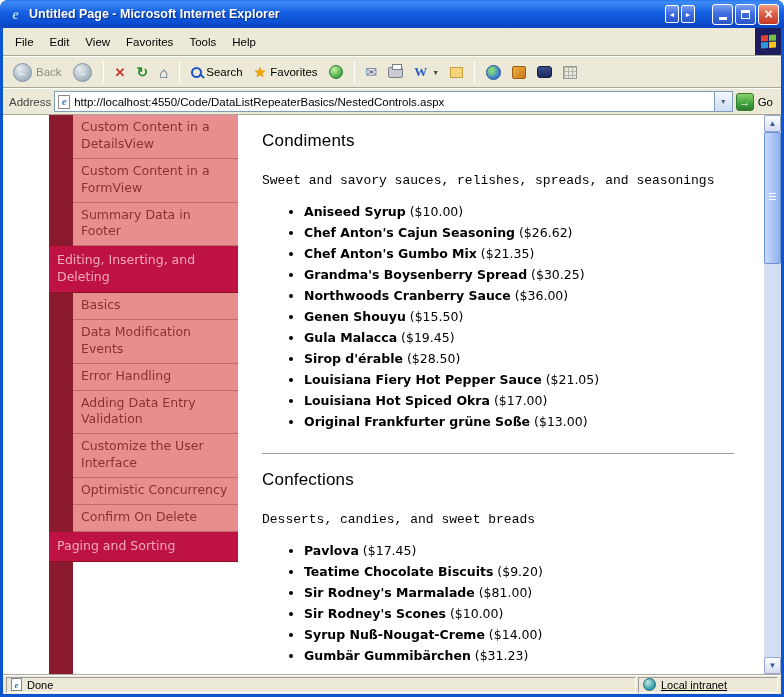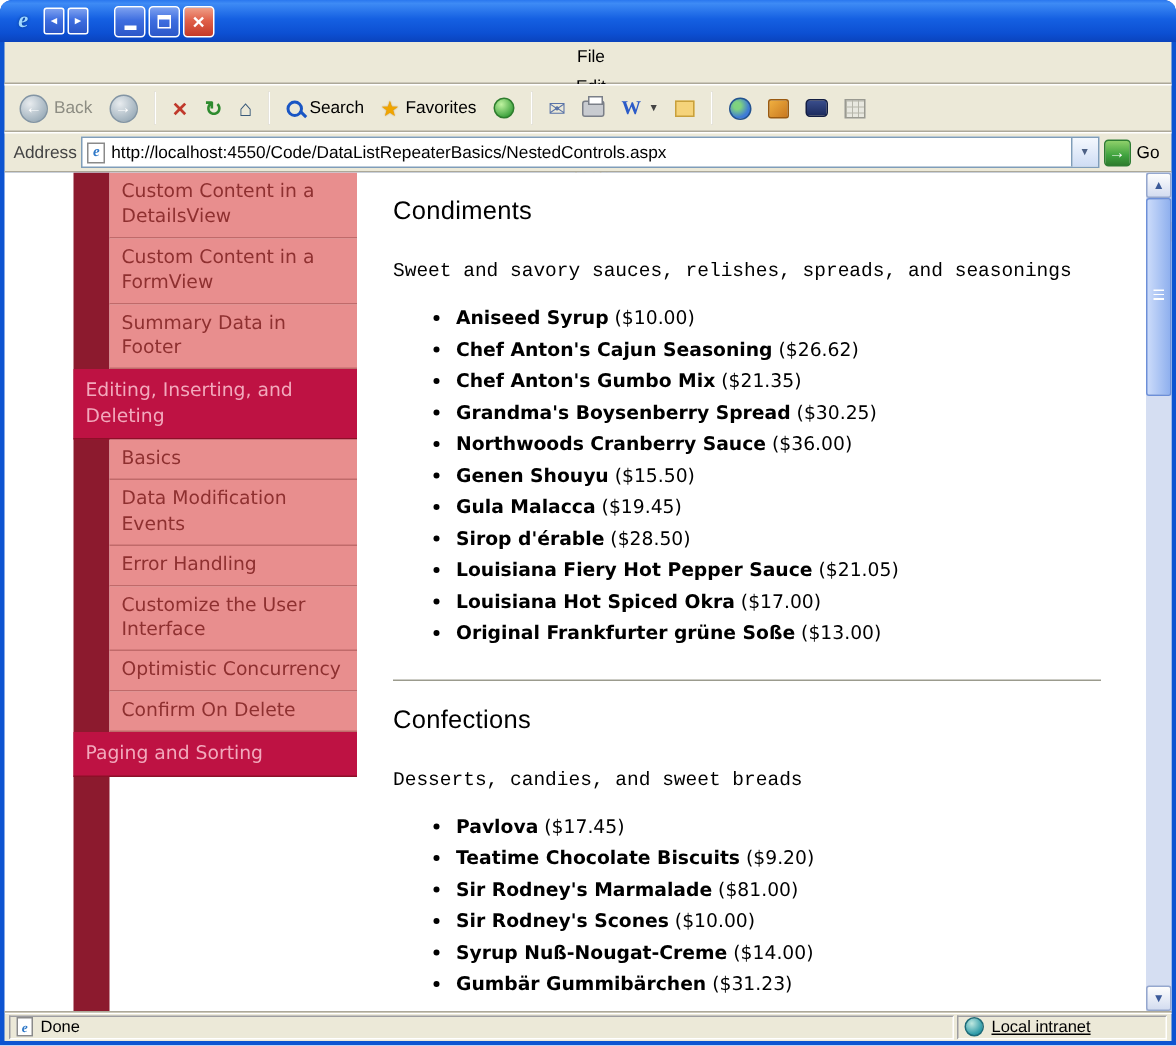--- a/index.html
+++ b/index.html
@@ -40,21 +40,21 @@
   .cap-btn.close { background: linear-gradient(180deg, #F0A088 0%, #E0614A 45%, #C43A28 100%); font-weight: bold; font-size: 14px; }
   .glyph-min { width: 8px; height: 3px; background: #fff; align-self: flex-end; margin: 0 auto 4px auto; }
   .glyph-max { width: 9px; height: 9px; border: 1px solid #fff; border-top-width: 3px; }
 
   
   .menubar {
     position: absolute; top: 28px; left: 3px; right: 3px; height: 28px;
     background: var(--chrome-bg, #ECE9D8);
     border-bottom: 1px solid #ACA899;
     display: flex; align-items: center; padding-left: 4px;
-    font-size: 11.5px; color: #000; flex-direction: column;
+    font-size: 11.5px; color: #000;
   }
   .menu-item { padding: 4px 8px; cursor: default; }
   .menu-logo {
     margin-left: auto; width: 26px; height: 27px; background: #1C1C5E;
     display: grid; place-items: center;
   }
   .win-flag { width: 15px; height: 13px; display: grid; grid-template-columns: 1fr 1fr; grid-template-rows: 1fr 1fr; gap: 1px; transform: skewY(-4deg); }
   .win-flag span:nth-child(1) { background: #E34234; }
   .win-flag span:nth-child(2) { background: #7AC143; }
   .win-flag span:nth-child(3) { background: #2E9BD6; }
@@ -201,20 +201,21 @@
   .page-icon.mini { width: 11px; height: 13px; font-size: 9px; }
   .zone-icon { width: 13px; height: 13px; border-radius: 50%; background: radial-gradient(circle at 35% 30%, #BFE8E0, #2E9BA8 70%); border: 1px solid #1E6B78; flex: none; }
 </style>
 </head>
 <body>
 
 <div class="window">
 
   <div class="titlebar">
     <span class="ie-title-icon">e</span>
+    <span class="title-text">Untitled Page - Microsoft Internet Explorer</span>
     <div class="cap-group cap-pair">
       <span class="cap-btn small">◄</span>
       <span class="cap-btn small">►</span>
     </div>
     <div class="cap-group">
       <span class="cap-btn">
           <span class="glyph-min"></span>
         </span>
       <span class="cap-btn">
           <span class="glyph-max"></span>
@@ -317,20 +318,21 @@
     <div class="sidebar">
       <div class="strip"></div>
       <div class="nav-items">
           <div class="nav-item nav-child">Custom Content in a DetailsView</div>
           <div class="nav-item nav-child">Custom Content in a FormView</div>
           <div class="nav-item nav-child">Summary Data in Footer</div>
           <div class="nav-item nav-header">Editing, Inserting, and Deleting</div>
           <div class="nav-item nav-child">Basics</div>
           <div class="nav-item nav-child">Data Modification Events</div>
           <div class="nav-item nav-child">Error Handling</div>
+          <div class="nav-item nav-child">Adding Data Entry Validation</div>
           <div class="nav-item nav-child">Customize the User Interface</div>
           <div class="nav-item nav-child">Optimistic Concurrency</div>
           <div class="nav-item nav-child">Confirm On Delete</div>
           <div class="nav-item nav-header">Paging and Sorting</div>
         </div>
     </div>
 
     <div class="main">
       <div class="section">
         <h2 class="section-title">Condiments</h2>

